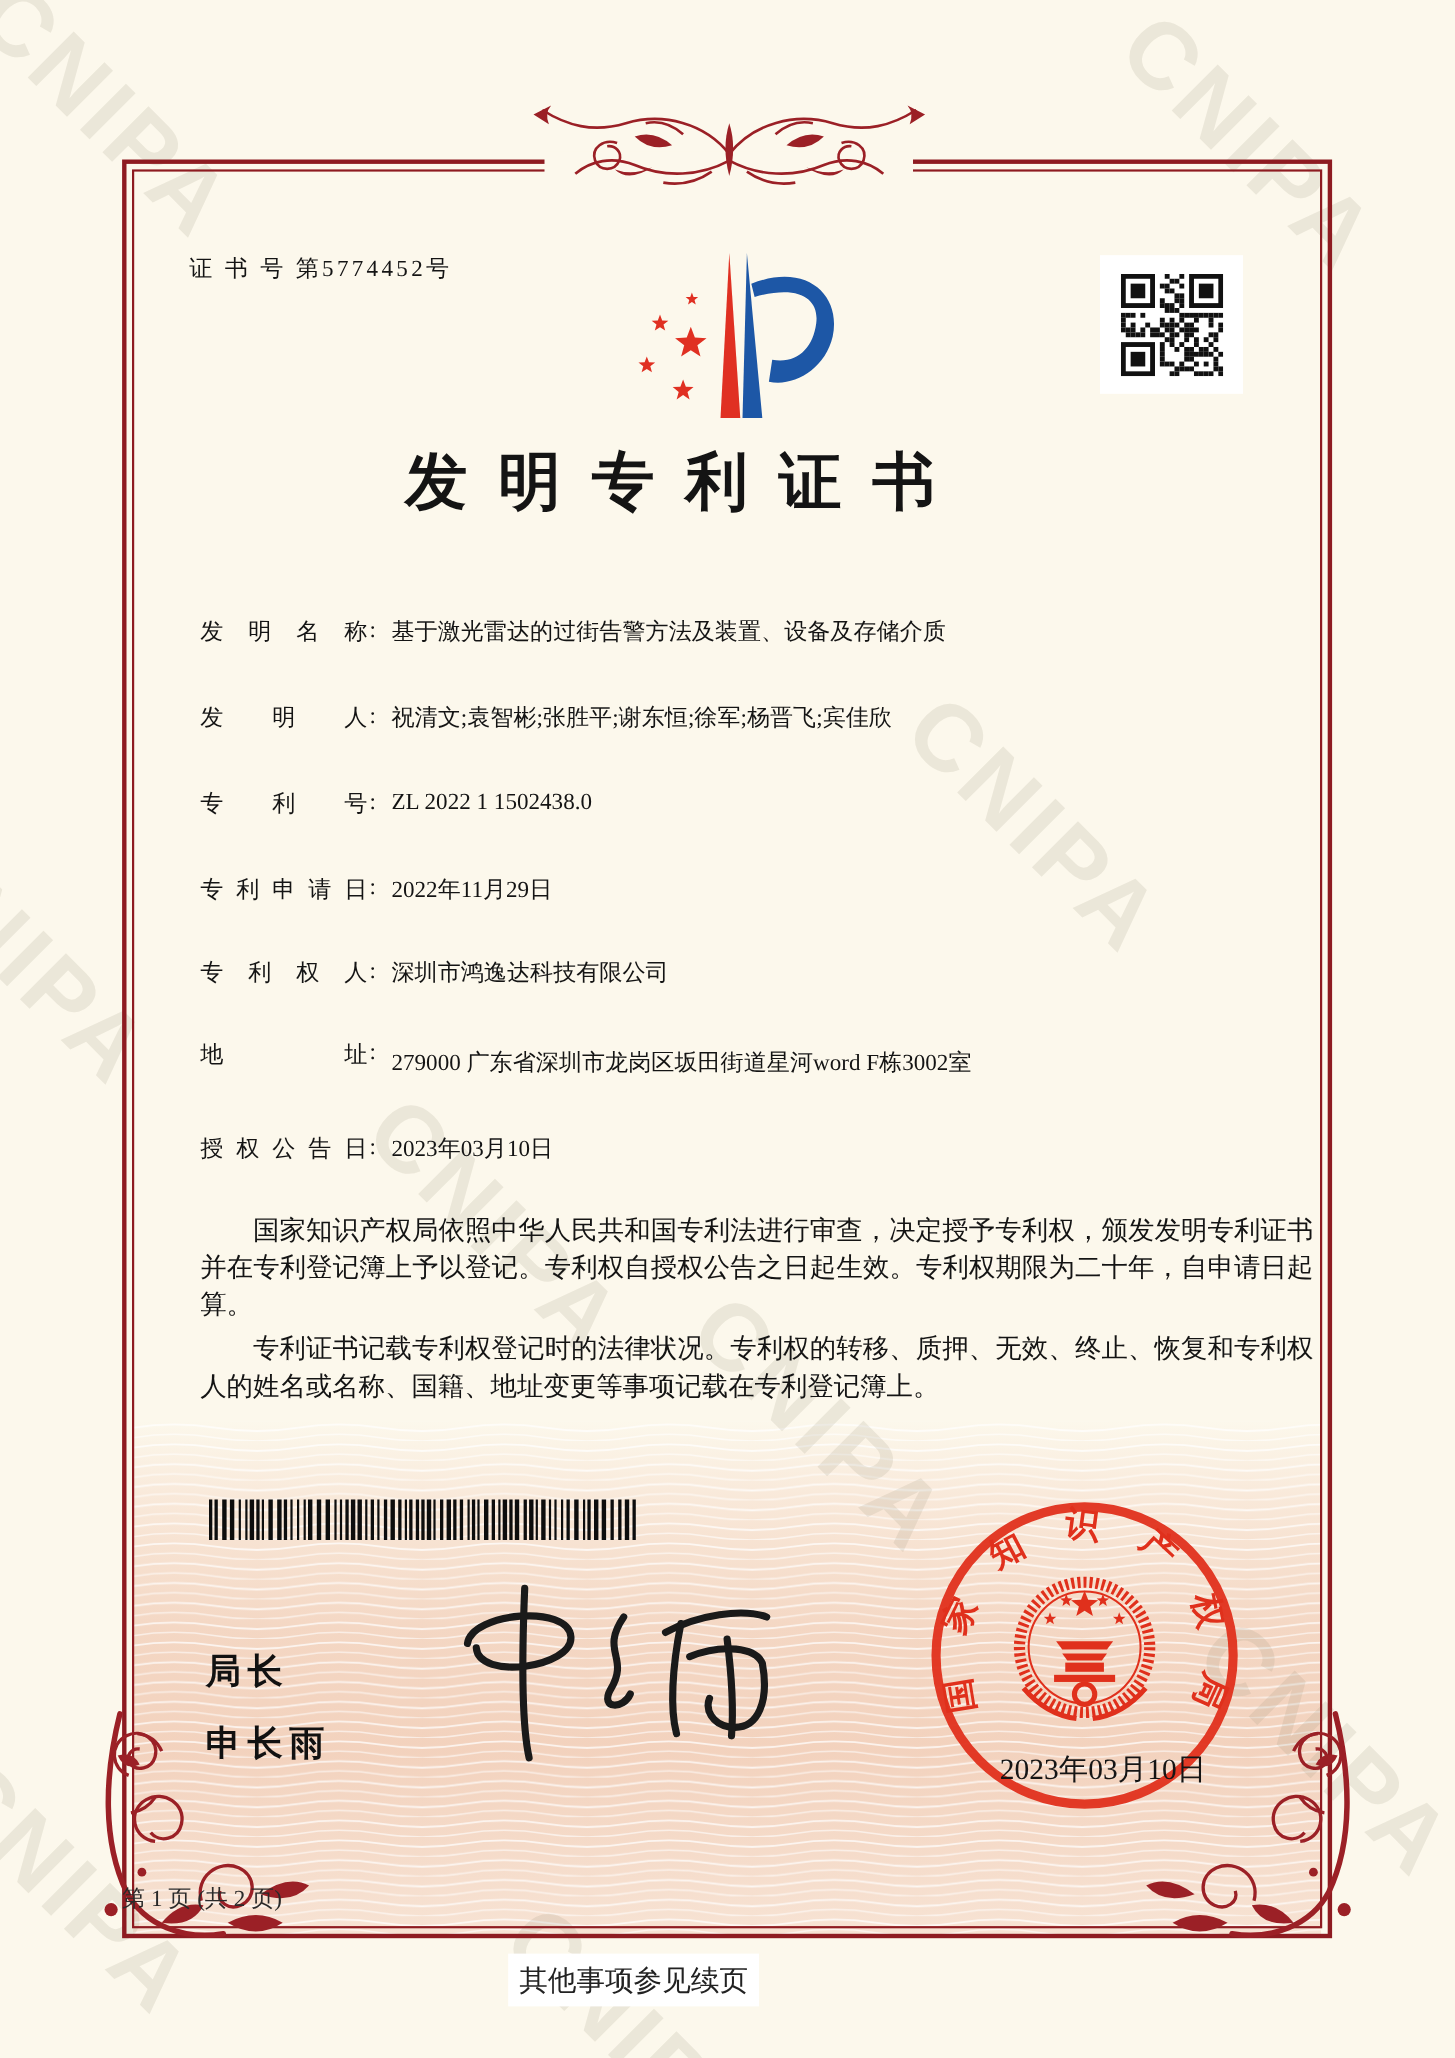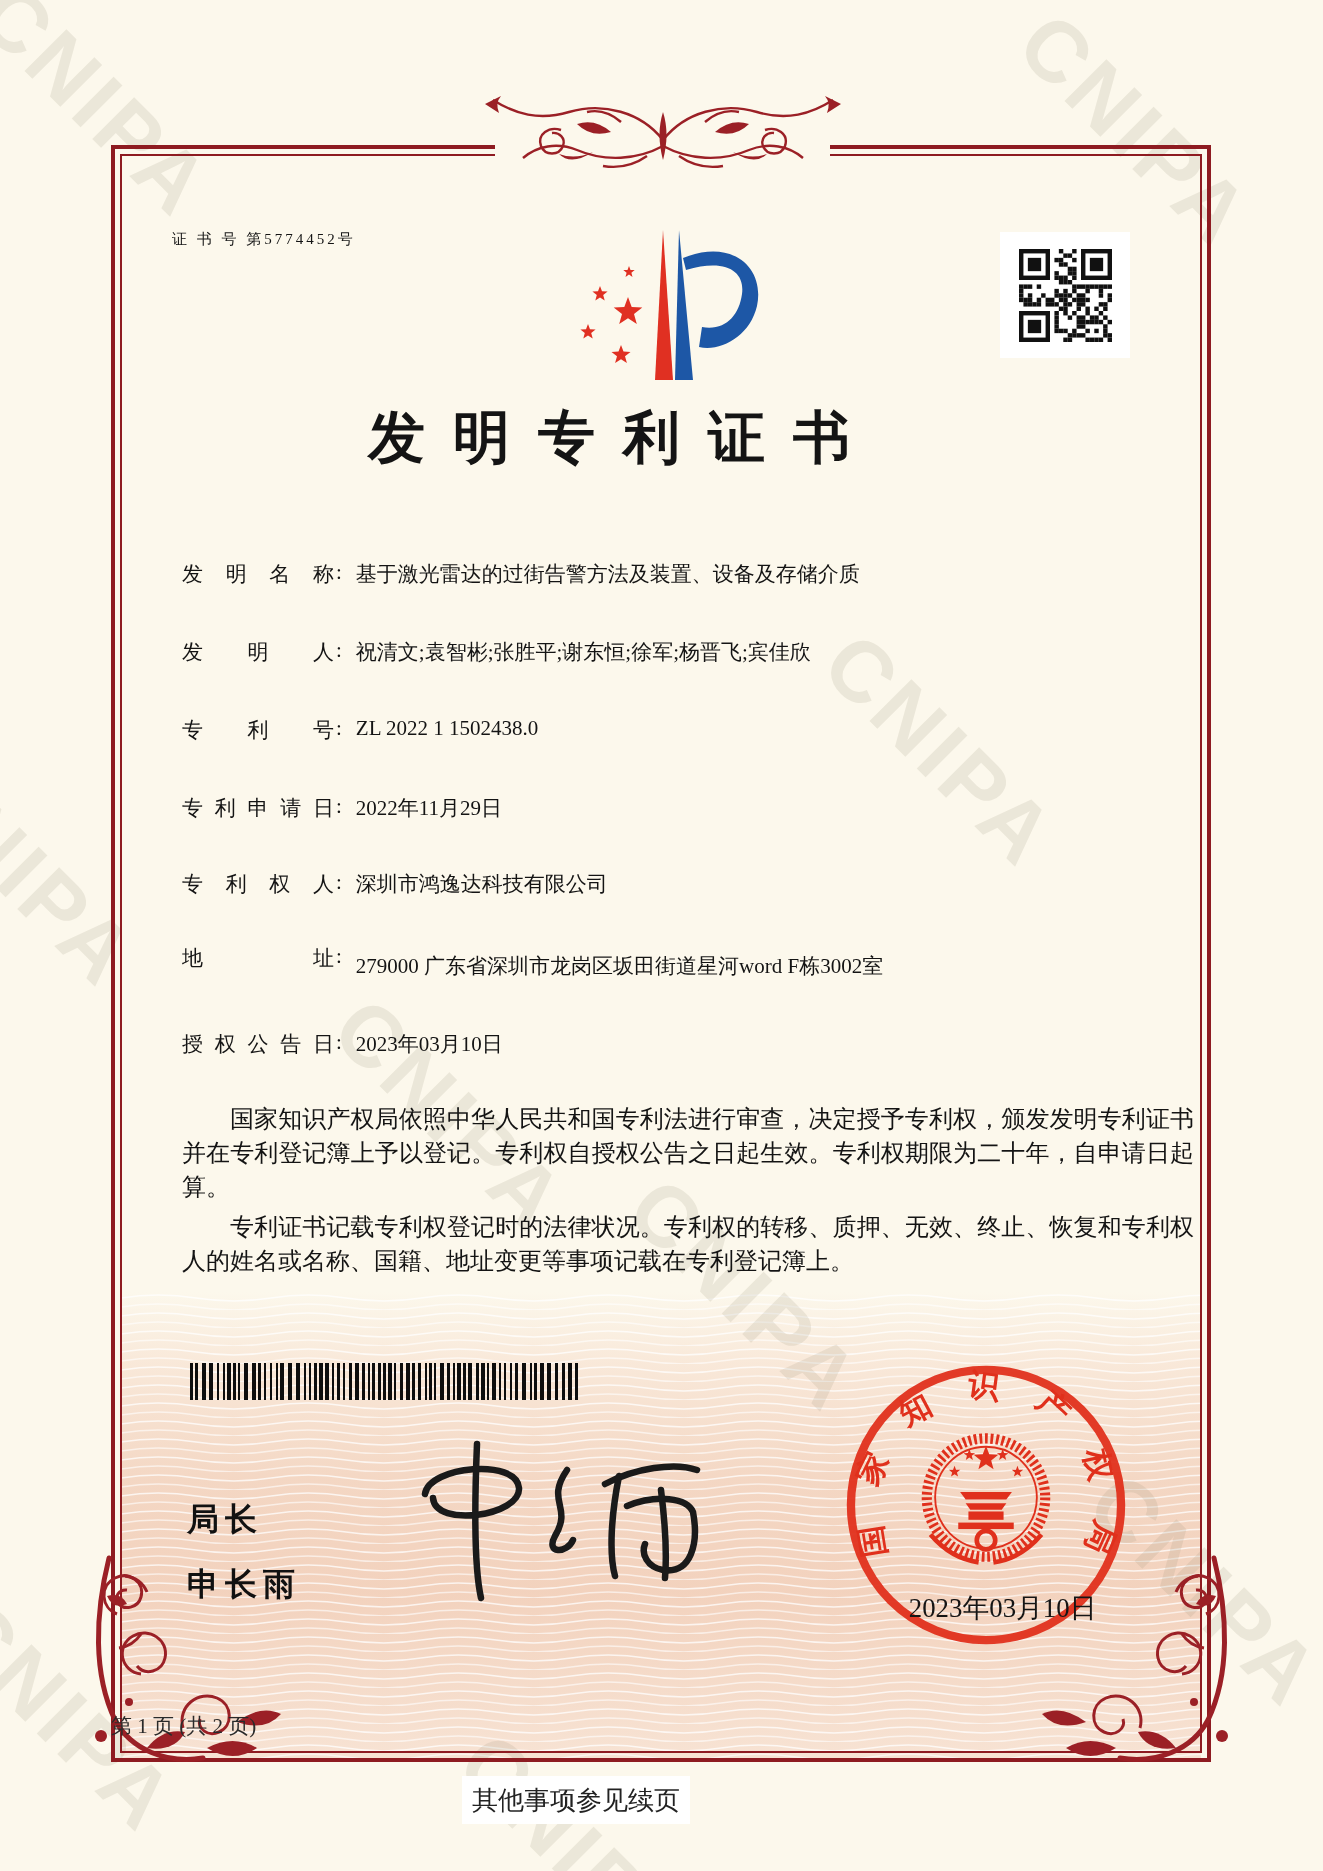--- a/index.html
+++ b/index.html
@@ -17,21 +17,21 @@
   
   .frame-outer{position:absolute;left:111px;top:145px;width:1100px;height:1617px;
                border:4px solid #8e1b21;box-sizing:border-box;z-index:3;}
   .frame-inner{position:absolute;left:120px;top:154px;width:1082px;height:1599px;
                border:2px solid #8e1b21;box-sizing:border-box;z-index:3;}
   .ornament{position:absolute;z-index:4;}
   .ornament.top{left:465px;top:88px;width:395px;height:96px;}
   .ornament.bl{left:85px;top:1552px;width:255px;height:218px;}
   .ornament.br{left:983px;top:1552px;width:255px;height:218px;transform:scaleX(-1);}
   
-  .certno{position:absolute;left:172px;top:230px;font-size:15px;letter-spacing:3px;z-index:5;}
+  .certno{position:absolute;left:172px;top:230px;font-size:21px;letter-spacing:3px;z-index:5;}
   .logo{position:absolute;left:575px;top:228px;width:195px;height:160px;z-index:5;}
   .qr{position:absolute;left:1000px;top:232px;width:130px;height:126px;background:#ffffff;z-index:5;
       display:flex;align-items:center;justify-content:center;}
   .title{position:absolute;left:111px;top:400px;width:996px;margin:0;text-align:center;
          font-size:57px;font-weight:bold;letter-spacing:28px;padding-left:28px;box-sizing:border-box;z-index:5;}
   
   .row{position:absolute;left:182px;width:1030px;font-size:21px;z-index:5;white-space:nowrap;}
   .lbl{display:inline-block;width:152px;text-align:justify;text-align-last:justify;vertical-align:top;}
   .cl{display:inline-block;margin:0 14px 0 2px;vertical-align:top;}
   .val{display:inline-block;vertical-align:top;}

